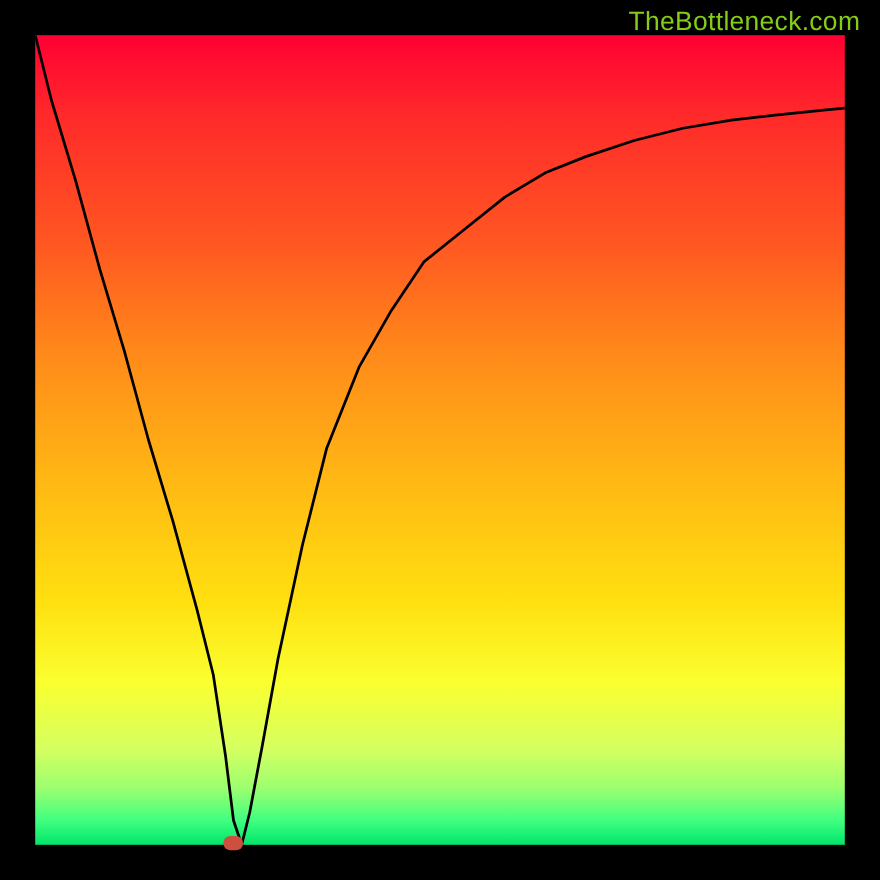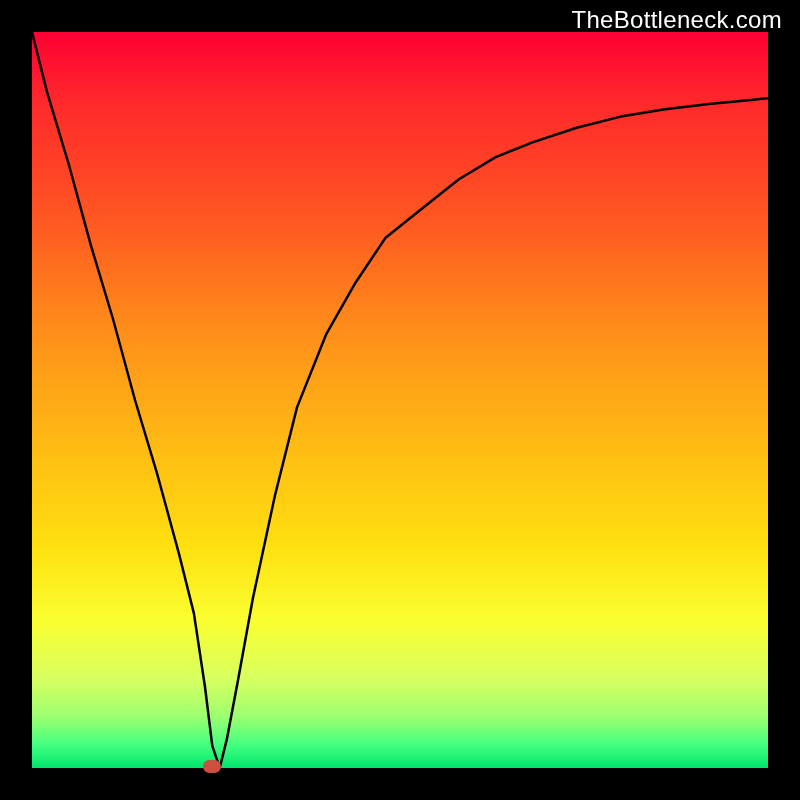--- a/index.html
+++ b/index.html
@@ -13,21 +13,21 @@
   .frame {
     position: relative;
     width: 800px;
     height: 800px;
     background: #000;
   }
   .watermark {
     position: absolute;
     top: 6px;
     right: 18px;
-    color: #ffffff;
+    color: #84cc16;
     font-size: 24px;
     font-weight: 500;
     letter-spacing: 0.3px;
   }
   .plot {
     position: absolute;
     top: 32px;
     left: 32px;
     width: 736px;
     height: 736px;

